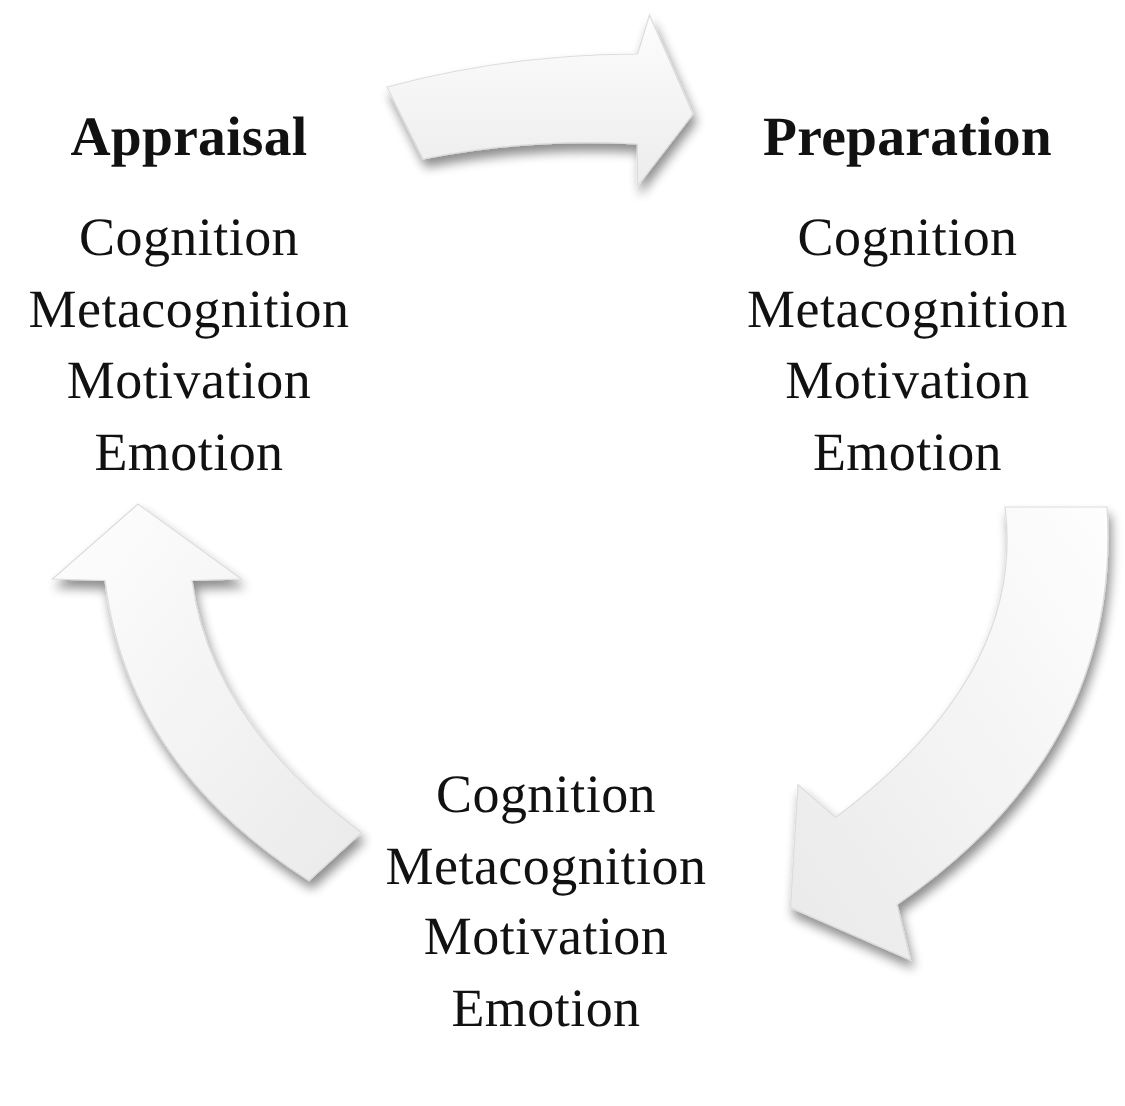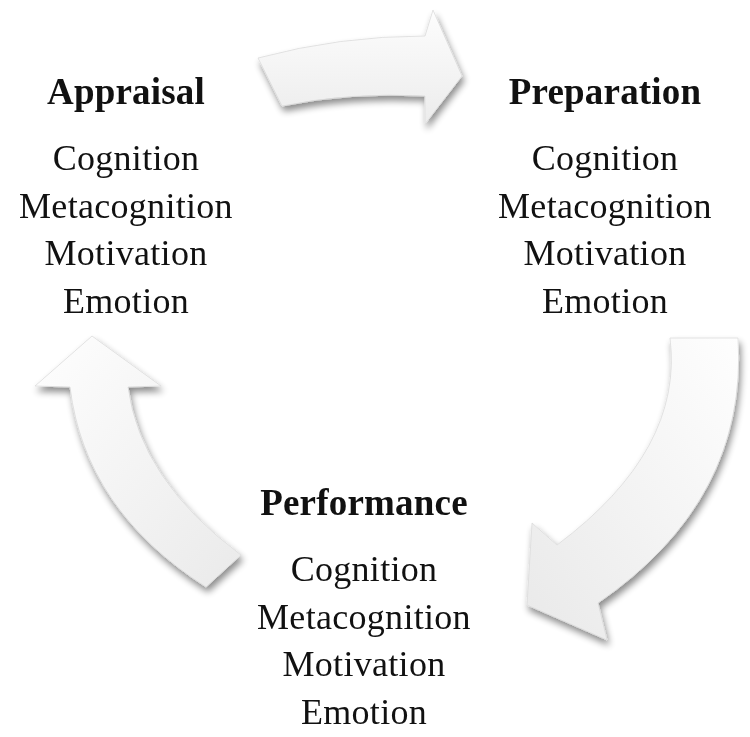--- a/index.html
+++ b/index.html
@@ -131,20 +131,19 @@
   <h2 class="stage-title">Preparation</h2>
   <ul class="stage-items">
     <li>Cognition</li>
     <li>Metacognition</li>
     <li>Motivation</li>
     <li>Emotion</li>
   </ul>
 </div>
 
 <div class="stage" id="stage-performance">
-  <h2 class="stage-title">Performance</h2>
   <ul class="stage-items">
     <li>Cognition</li>
     <li>Metacognition</li>
     <li>Motivation</li>
     <li>Emotion</li>
   </ul>
 </div>
 
 </body></html>

